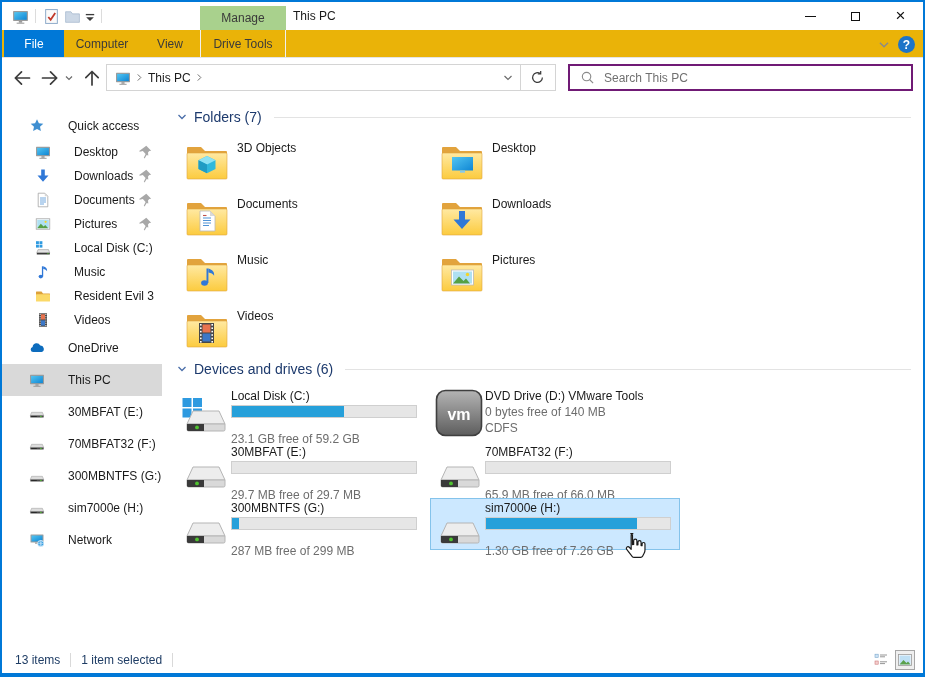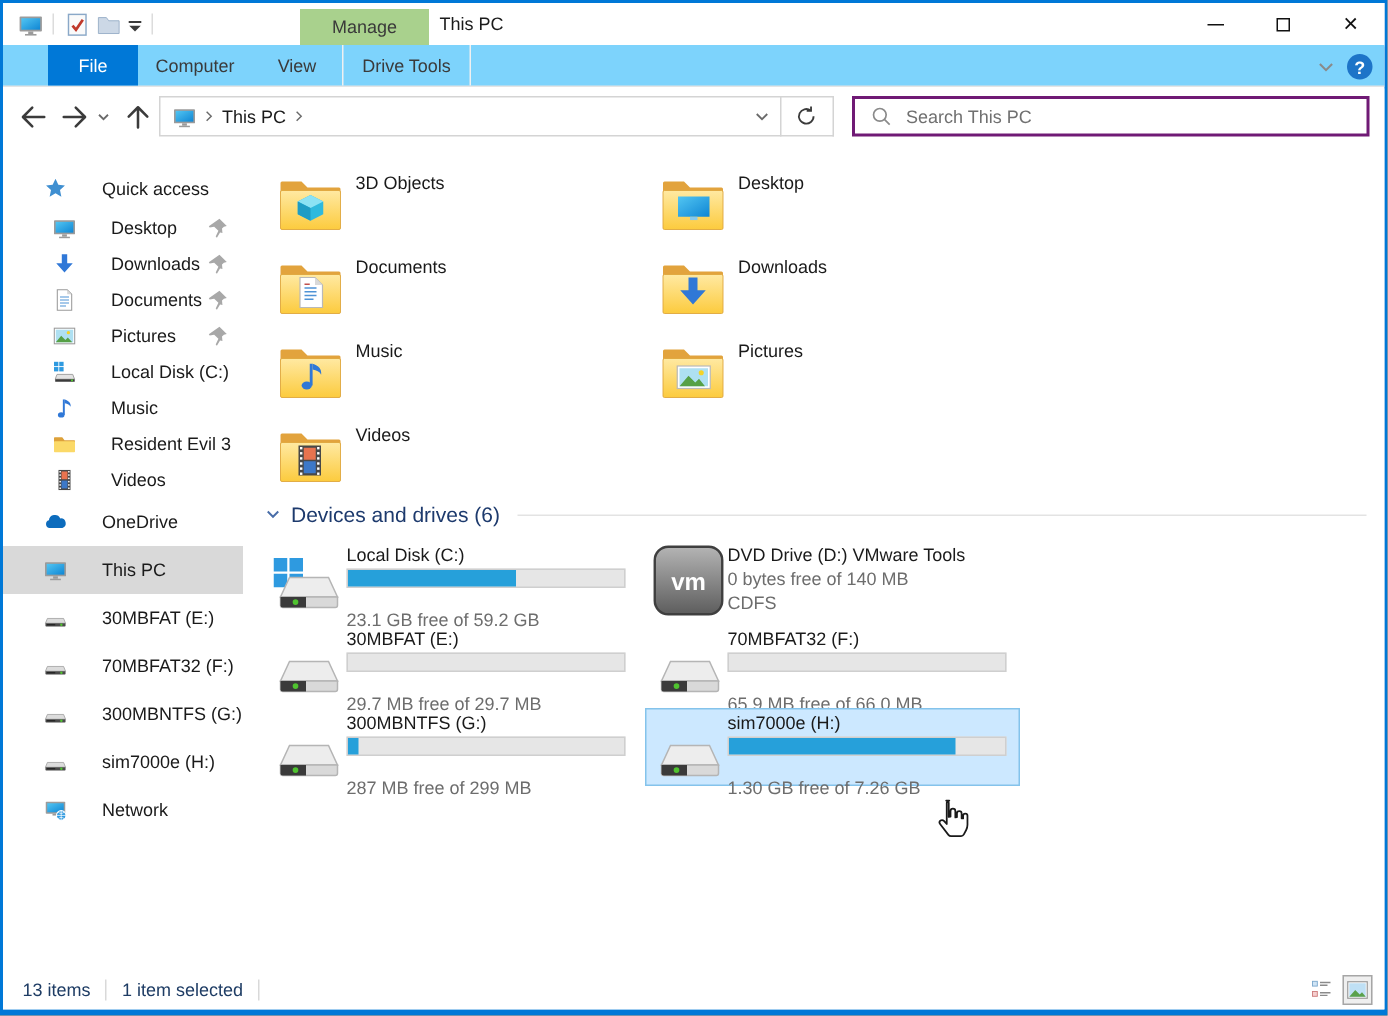--- a/index.html
+++ b/index.html
@@ -20,21 +20,21 @@
   .window-title { position:absolute; left:291px; top:0; height:28px; display:flex;
                   align-items:center; font-size:12px; color:#1a1a1a; }
   .win-controls { position:absolute; right:0; top:0; display:flex; }
   .win-btn { width:45px; height:29px; display:flex; align-items:center; justify-content:center; background:#fff; }
   .min-glyph { width:11px; border-top:1px solid #111; display:block; }
   .max-glyph { width:9px; height:9px; border:1px solid #111; display:block; }
   .close-glyph { font-size:17px; color:#111; line-height:1; margin-top:-2px; }
 
   
   .tabrow { position:absolute; left:0; top:28px; right:0; height:28px; display:flex;
-            border-bottom:1px solid #e4e4e4; background:#7dd3fc; font-size:12px;padding-left:28px; }
+            border-bottom:1px solid #e4e4e4; background:#eab308; font-size:12px; }
   .tab { display:flex; align-items:center; justify-content:center; color:#3a3a3a; }
   .tab-file { width:60px; margin-left:2px; background:#0078d7; color:#fff; }
   .tab-computer { width:76px; }
   .tab-view { width:60px; }
   .tab-drive { width:86px; border-left:1px solid #f0f0f0; border-right:1px solid #f0f0f0; }
   .ribbon-toggle { position:absolute; right:32px; top:8px; width:14px; height:14px; }
   .help-btn { position:absolute; right:8px; top:6px; width:17px; height:17px; border-radius:50%;
               background:#1d74c8; color:#fff; font-size:12px; font-weight:bold;
               display:flex; align-items:center; justify-content:center; }
 
@@ -446,20 +446,29 @@
               <rect x="6" y="10.5" width="4" height="1.2" fill="#9b9b9b"></rect>
               <circle cx="11.8" cy="11.6" r="3.2" fill="#2e9ae0" stroke="#fff" stroke-width=".7"></circle>
               <path d="M8.6 11.6h6.4M11.8 8.4v6.4M9.8 9.5c1.3 1 2.7 1 4 0M9.8 13.7c1.3-1 2.7-1 4 0" stroke="#fff" stroke-width=".5" fill="none"></path>
             </svg>
           </span>
           <span class="side-label">Network</span>
         </div>
       </div>
 
     <div class="main">
+      <div class="group-header">
+        <span class="icon">
+            <svg viewBox="0 0 12 12" width="12" height="12">
+              <path d="M2.5 4l3.5 3.5L9.5 4" fill="none" stroke="#4a6ea9" stroke-width="1.3"></path>
+            </svg>
+          </span>
+        <span>Folders (7)</span>
+        <span class="rule"></span>
+      </div>
       <div class="grid">
           <div class="tile folder-tile">
             <span class="icon big-icon">
               <svg viewBox="0 0 48 48">
                 <path d="M5 10h13l4 4h21a1 1 0 0 1 1 1v3H4V11a1 1 0 0 1 1-1z" fill="#e2a33d"></path>
                 <rect x="4" y="16" width="40" height="26" rx="1" fill="url(#gFold)" stroke="#dfa63c" stroke-width=".6"></rect>
                 <g>
                   <path d="M24 19l8.5 4.3v8.6L24 36.2l-8.5-4.3v-8.6z" fill="#2fb9dd"></path>
                   <path d="M24 19l8.5 4.3L24 27.6l-8.5-4.3z" fill="#8ce2f4"></path>
                   <path d="M24 27.6v8.6l-8.5-4.3v-8.6z" fill="#1f9cc4"></path>

